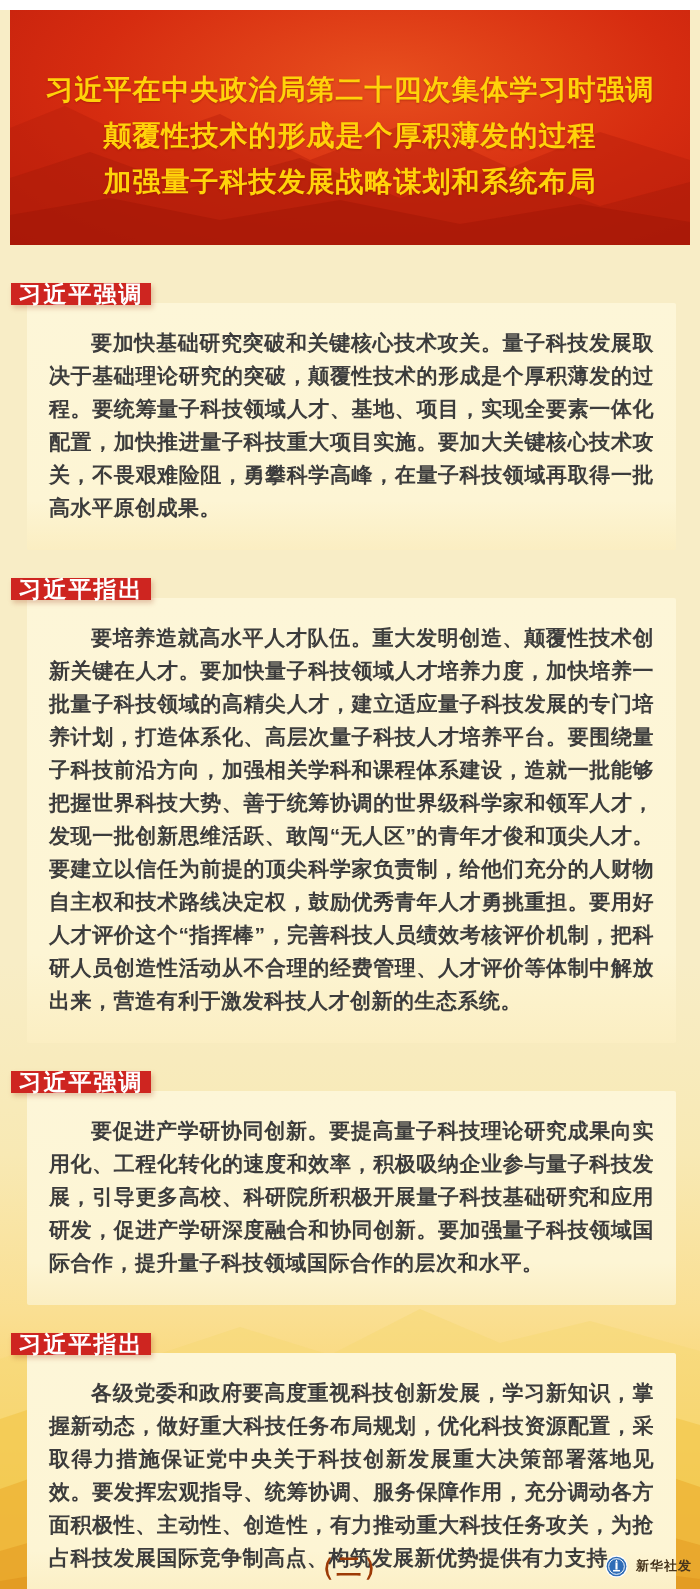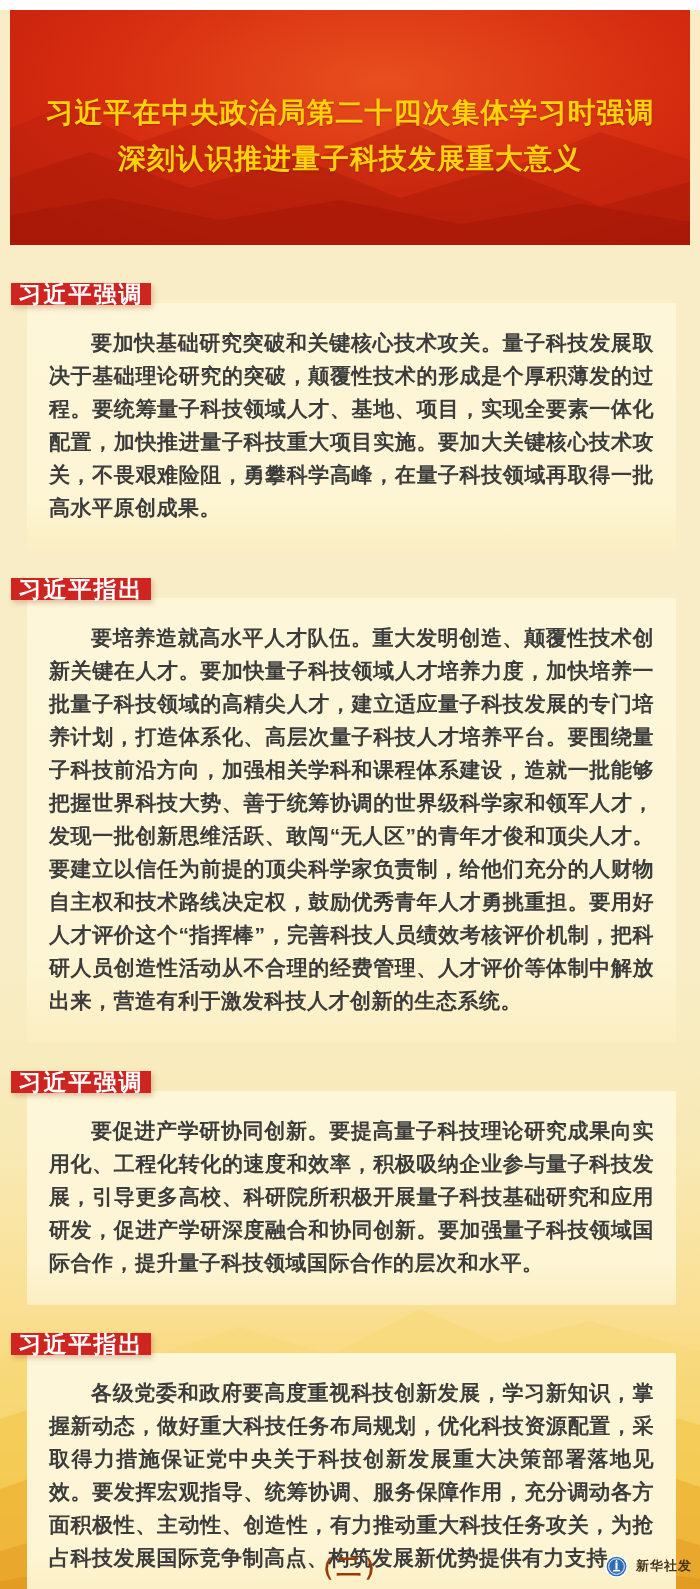--- a/index.html
+++ b/index.html
@@ -113,21 +113,22 @@
   </svg>
 
   <header class="banner">
     <svg class="banner-mountains" viewBox="0 0 680 235" preserveAspectRatio="none">
       <path d="M0,118 L55,96 130,132 210,104 300,150 400,112 500,158 590,122 680,150 L680,235 0,235 Z" fill="#b71f0c" opacity="0.45"></path>
       <path d="M0,168 L80,142 180,178 290,148 390,188 490,158 590,196 680,172 L680,235 0,235 Z" fill="#a81a08" opacity="0.45"></path>
       <path d="M0,205 L100,188 210,210 330,190 450,214 570,194 680,212 L680,235 0,235 Z" fill="#9c1506" opacity="0.4"></path>
     </svg>
     <div class="banner-text">
       <h1 class="line">习近平在中央政治局第二十四次集体学习时强调</h1>
-      <h2 class="line">深刻认识推进量子科技发展重大意义</h2>
+      <h2 class="line">颠覆性技术的形成是个厚积薄发的过程</h2>
+      <h2 class="line">加强量子科技发展战略谋划和系统布局</h2>
     </div>
   </header>
 
   <main class="sections">
 
     <section class="quote-section first">
       <div class="badge">习近平强调</div>
       <div class="quote-box">
         <p>要加快基础研究突破和关键核心技术攻关。量子科技发展取决于基础理论研究的突破，颠覆性技术的形成是个厚积薄发的过程。要统筹量子科技领域人才、基地、项目，实现全要素一体化配置，加快推进量子科技重大项目实施。要加大关键核心技术攻关，不畏艰难险阻，勇攀科学高峰，在量子科技领域再取得一批高水平原创成果。</p>
       </div>

